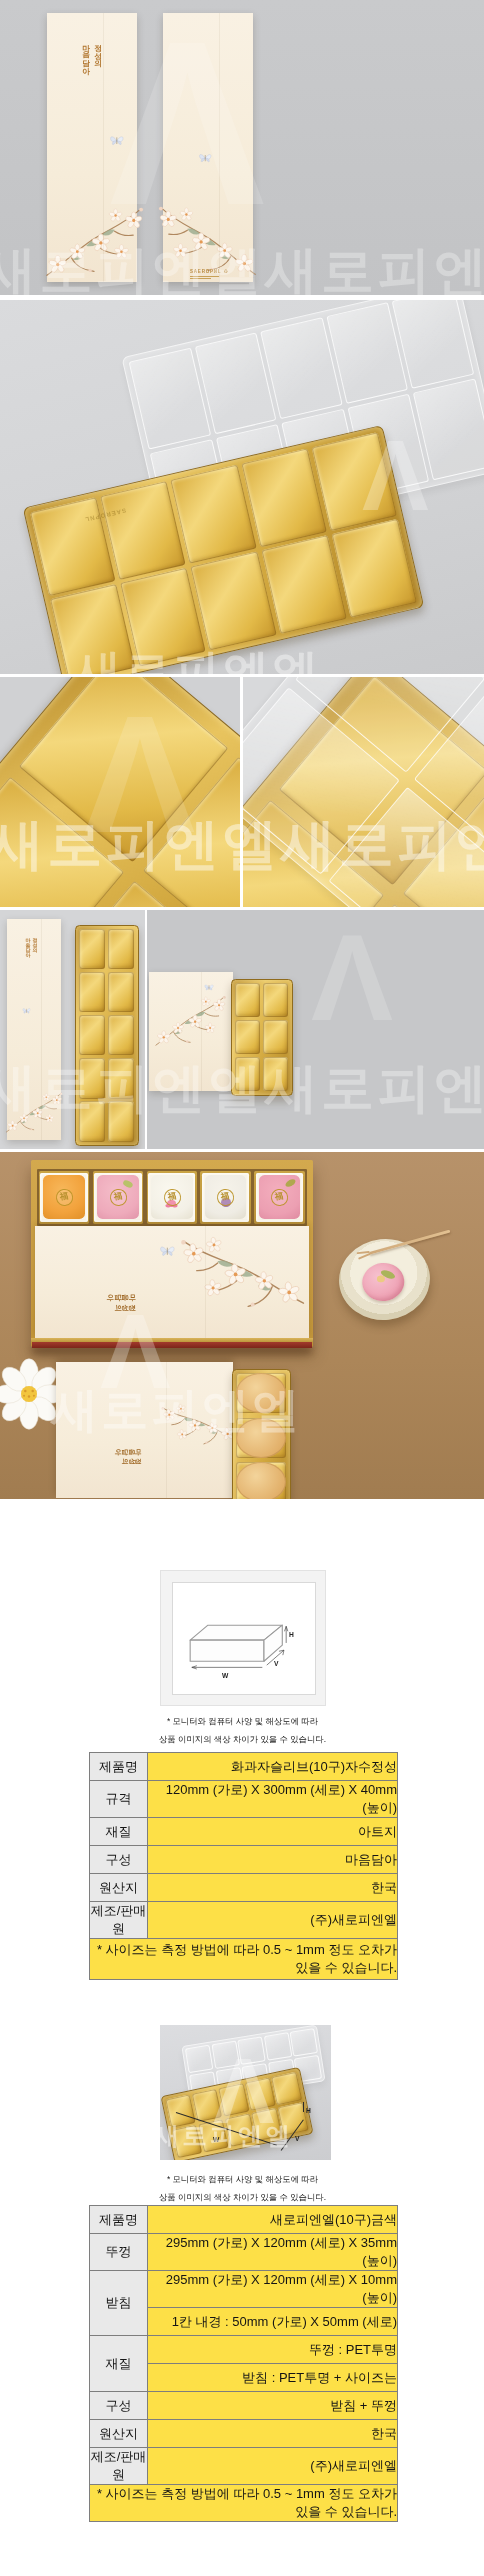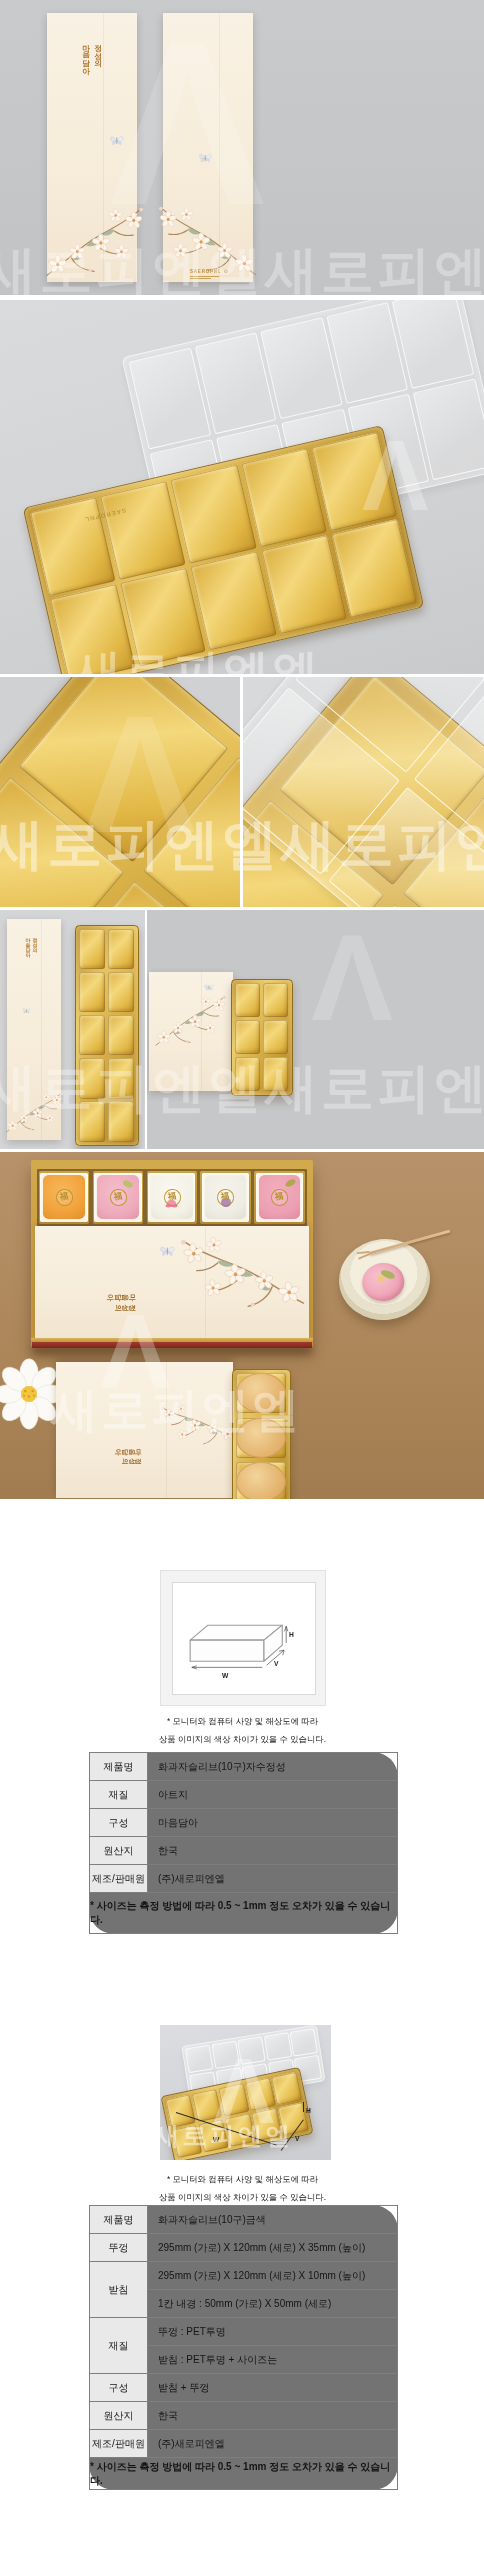--- a/index.html
+++ b/index.html
@@ -28,24 +28,24 @@
   .g2x5{grid-template-columns:1fr 1fr;grid-template-rows:repeat(5,1fr);gap:2.8px;padding:3.3px;border-radius:4.5px;}
   .g2x3{grid-template-columns:1fr 1fr;grid-template-rows:repeat(3,1fr);gap:2.8px;padding:3.3px;border-radius:4.5px;}
   .g1x3{grid-template-columns:1fr;grid-template-rows:repeat(3,1fr);gap:4.5px;padding:3.3px;border-radius:4.5px;}
   .branch{position:absolute;pointer-events:none;}
   .emboss{position:absolute;color:rgba(120,88,10,.35);letter-spacing:1.1px;font-size:6.1px;font-weight:bold;}
   .logoRow{position:absolute;color:#b98a3e;}
   .logoRow .lt{font-size:4.5px;font-weight:bold;letter-spacing:0.8px;}
   .logoRow .rc{font-size:5px;margin-left:2.2px;}
   .logoRow .ln{height:0.6px;background:#c8a158;margin-top:1.1px;}
   .note{position:absolute;left:0;width:485px;text-align:center;font-size:8.4px;color:#111;}
-  .spec{position:absolute;border-collapse:collapse;table-layout:fixed;background:#737373;font-size:10px;color:#151515;border-radius:25px;}
-  .spec td{border:0.6px solid #7e7e7e;padding:0 0 0 10px;}
+  .spec{position:absolute;border-collapse:collapse;table-layout:fixed;background:#fde047;font-size:13px;color:#151515;}
+  .spec td{border:0.6px solid #7e7e7e;padding:0 0 0 10px;text-align:right;}
   .spec td.lbl{background:#e9e9e9;text-align:center;padding:0;}
-  .spec td.ftr{text-align:left;padding:0;font-weight:bold;}
+  .spec td.ftr{text-align:right;padding:0;}
   .spec col.c1{width:58px;}
   .r50{height:28px;} .r51{height:28px;} .r73{height:41px;} .r58{height:32px;}
   .sweetRow{position:absolute;display:flex;gap:3.3px;background:#86642e;border-radius:1.1px;padding:2.2px;}
   .sweetCell{flex:1;background:linear-gradient(#caa445,#b9923a);border-radius:1.7px;padding:1.7px;position:relative;}
   .paper{position:absolute;inset:1.7px;background:#f8f4e9;border-radius:2.2px;box-shadow:inset 0 0 0 1.7px #fdfaf2;}
   .sweet{position:absolute;inset:4.5px;border-radius:5.6px;display:flex;align-items:center;justify-content:center;}
   .s1 .sweet{background:radial-gradient(circle at 45% 35%,#f7b75a,#f2a23c 60%,#e08f27);}
   .s2 .sweet{background:radial-gradient(circle at 45% 35%,#f4bdc9,#eeaabb 65%,#e194a8);}
   .s3 .sweet{background:radial-gradient(circle at 45% 35%,#faf8ef,#f3f0e6 65%,#e6e1d0);}
   .s4 .sweet{background:radial-gradient(circle at 45% 35%,#f6f3ea,#efece4 65%,#e2ddcd);}
@@ -406,20 +406,24 @@
     <colgroup>
         <col class="c1">
         <col>
       </colgroup>
     <tbody>
         <tr class="r50">
       <td class="lbl">제품명</td>
       <td>화과자슬리브(10구)자수정성</td>
         </tr>
     <tr class="r50">
+      <td class="lbl">규격</td>
+      <td>120mm (가로) X 300mm (세로) X 40mm (높이)</td>
+        </tr>
+    <tr class="r50">
       <td class="lbl">재질</td>
       <td>아트지</td>
         </tr>
     <tr class="r50">
       <td class="lbl">구성</td>
       <td>마음담아</td>
         </tr>
     <tr class="r50">
       <td class="lbl">원산지</td>
       <td>한국</td>
@@ -473,21 +477,21 @@
   <div class="note" style="top:2192px;">상품 이미지의 색상 차이가 있을 수 있습니다.</div>
 
   <table class="spec" style="left:89px;top:2205px;width:309px;">
     <colgroup>
         <col class="c1">
         <col>
       </colgroup>
     <tbody>
         <tr class="r51">
       <td class="lbl">제품명</td>
-      <td>화과자슬리브(10구)금색</td>
+      <td>새로피엔엘(10구)금색</td>
         </tr>
     <tr class="r51">
       <td class="lbl">뚜껑</td>
       <td>295mm (가로) X 120mm (세로) X 35mm (높이)</td>
         </tr>
     <tr class="r51">
       <td class="lbl" rowspan="2">받침</td>
       <td>295mm (가로) X 120mm (세로) X 10mm (높이)</td>
         </tr>
     <tr class="r51">

